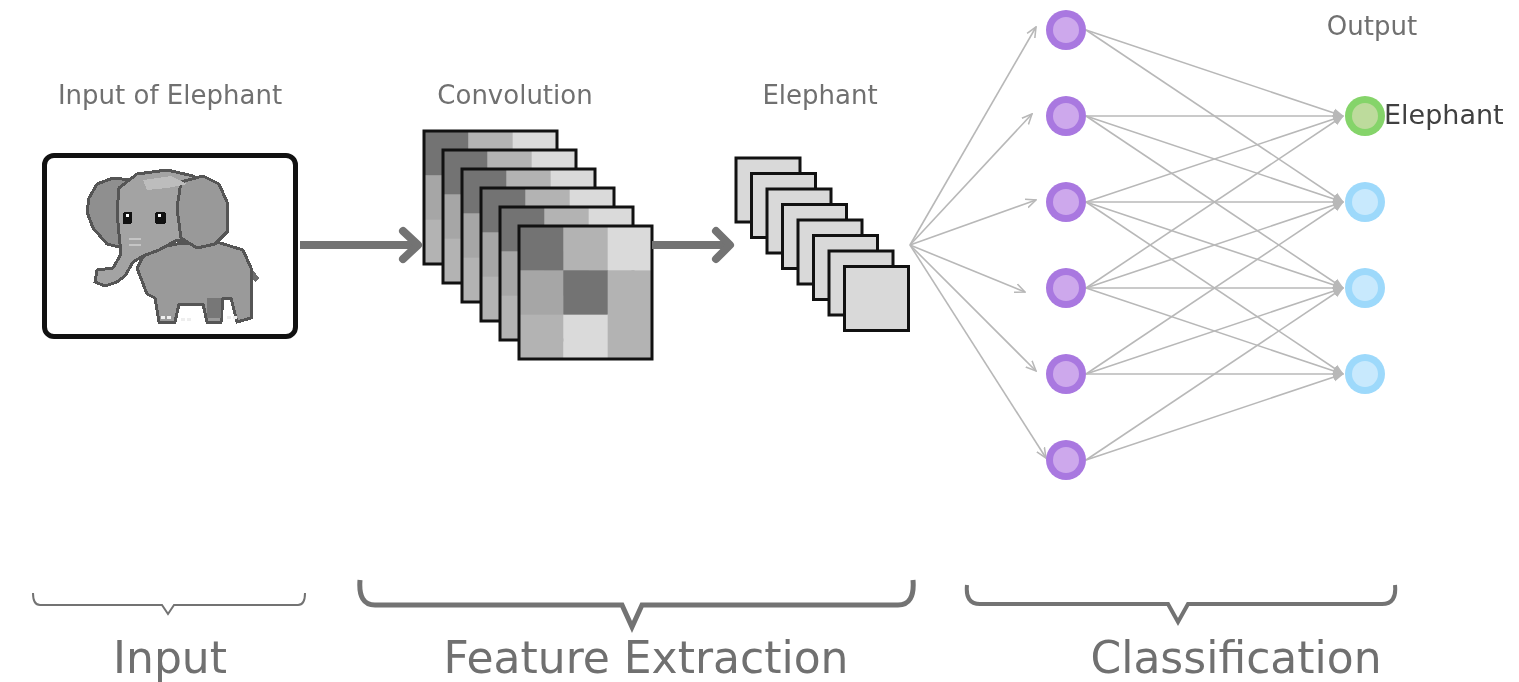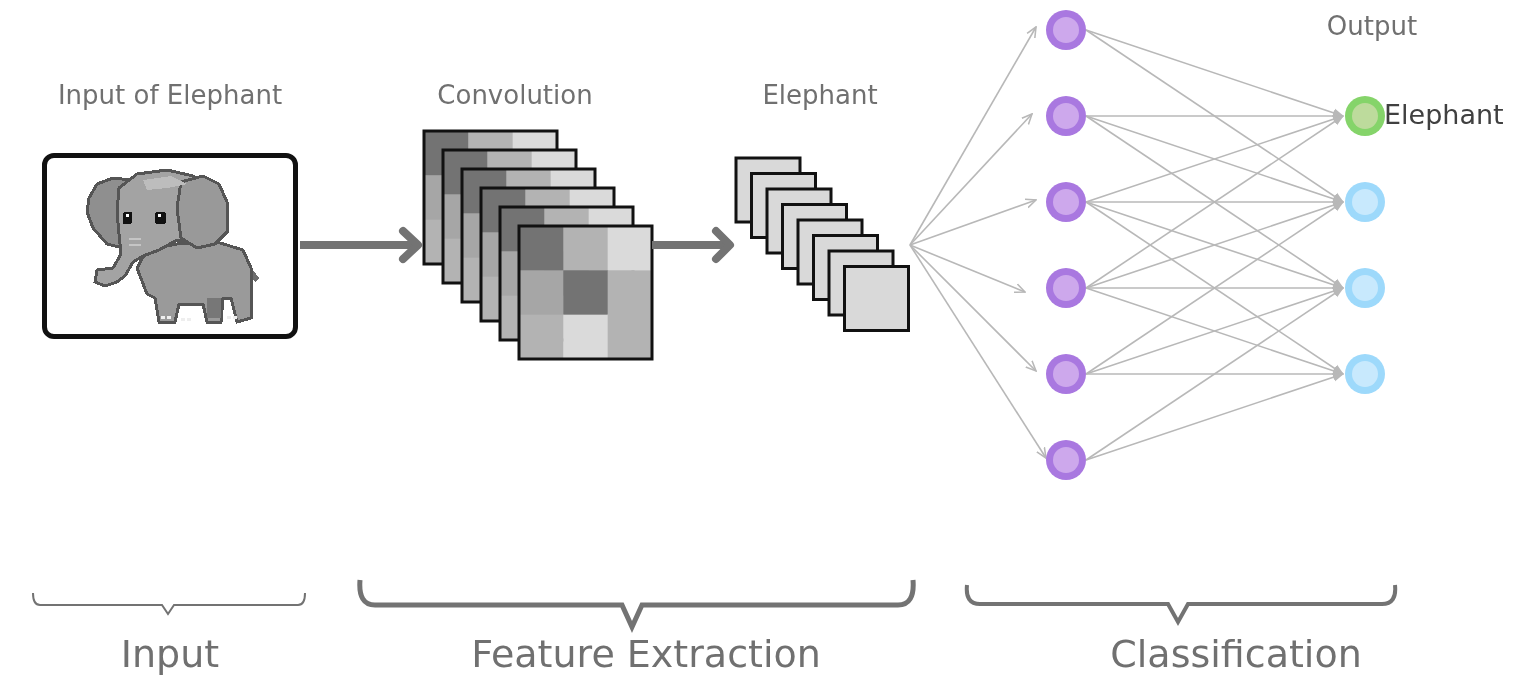--- a/index.html
+++ b/index.html
@@ -1,18 +1,18 @@
 <!DOCTYPE html>
 <html><head>
   <meta charset="utf-8">
   <style>
     html, body { margin: 0; padding: 0; background: #ffffff; }
     body { width: 1519px; height: 682px; position: relative; overflow: hidden; font-family: "DejaVu Sans", sans-serif; }
     .label { position: absolute; color: #707070; font-size: 26px; white-space: nowrap; transform: translateX(-50%); }
-    .section-label { position: absolute; color: #707070; font-size: 38px; white-space: nowrap; transform: translateX(-50%); }
+    .section-label { position: absolute; color: #707070; font-size: 44px; white-space: nowrap; transform: translateX(-50%); }
     .out-class { position: absolute; color: #404040; font-size: 27px; white-space: nowrap; }
     #diagram { position: absolute; left: 0; top: 0; }
     .elephant-box { position: absolute; left: 42px; top: 153px; width: 246px; height: 176px; border: 5px solid #111; border-radius: 12px; background: #fff; }
   </style>
 </head>
 <body>
 
 <div class="label" style="left:170px; top:80px;">Input of Elephant</div>
 <div class="label" style="left:515px; top:80px;">Convolution</div>
 <div class="label" style="left:820px; top:80px;">Elephant</div>

